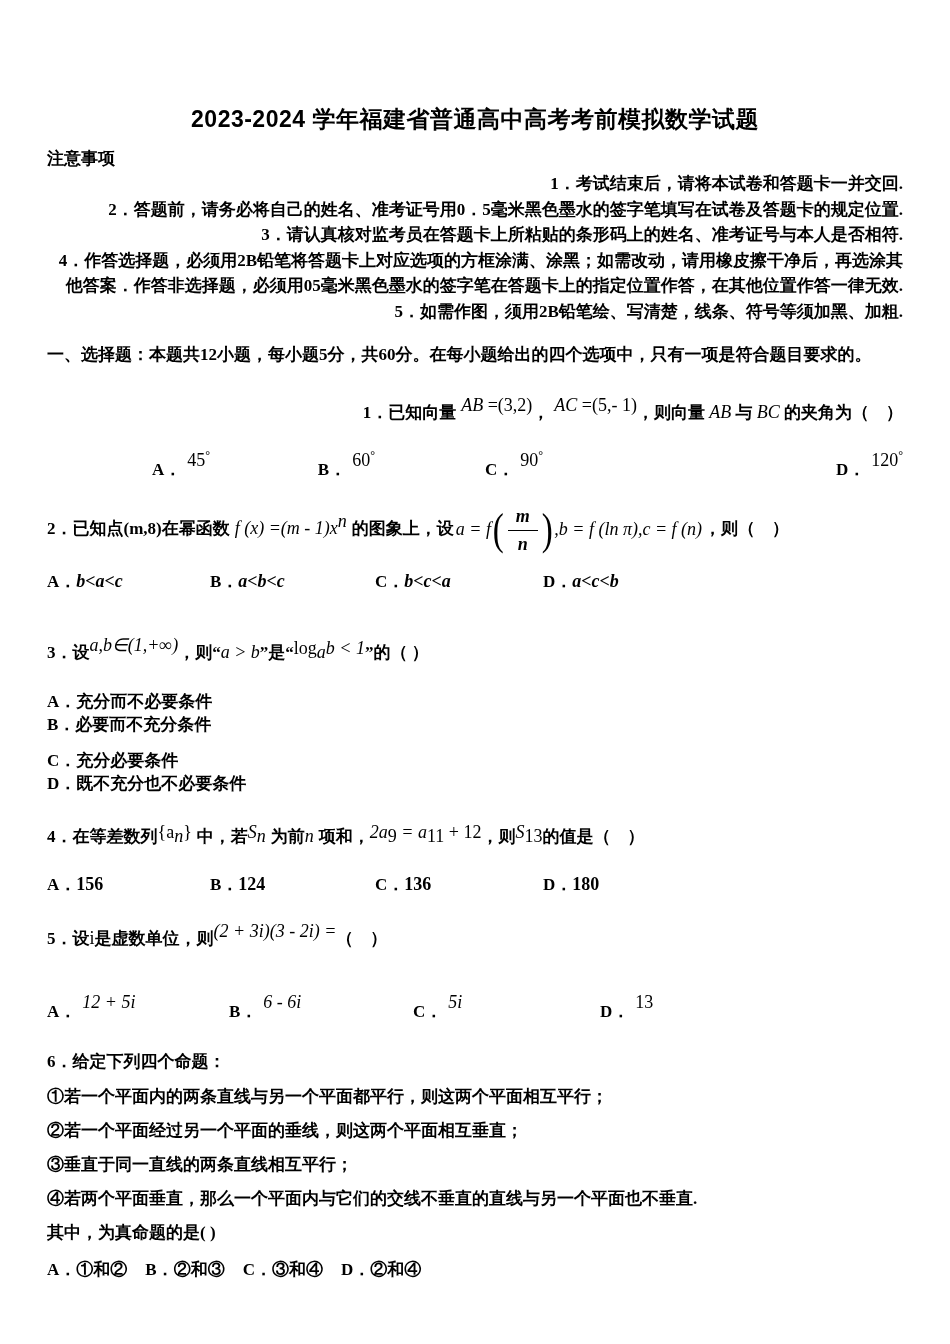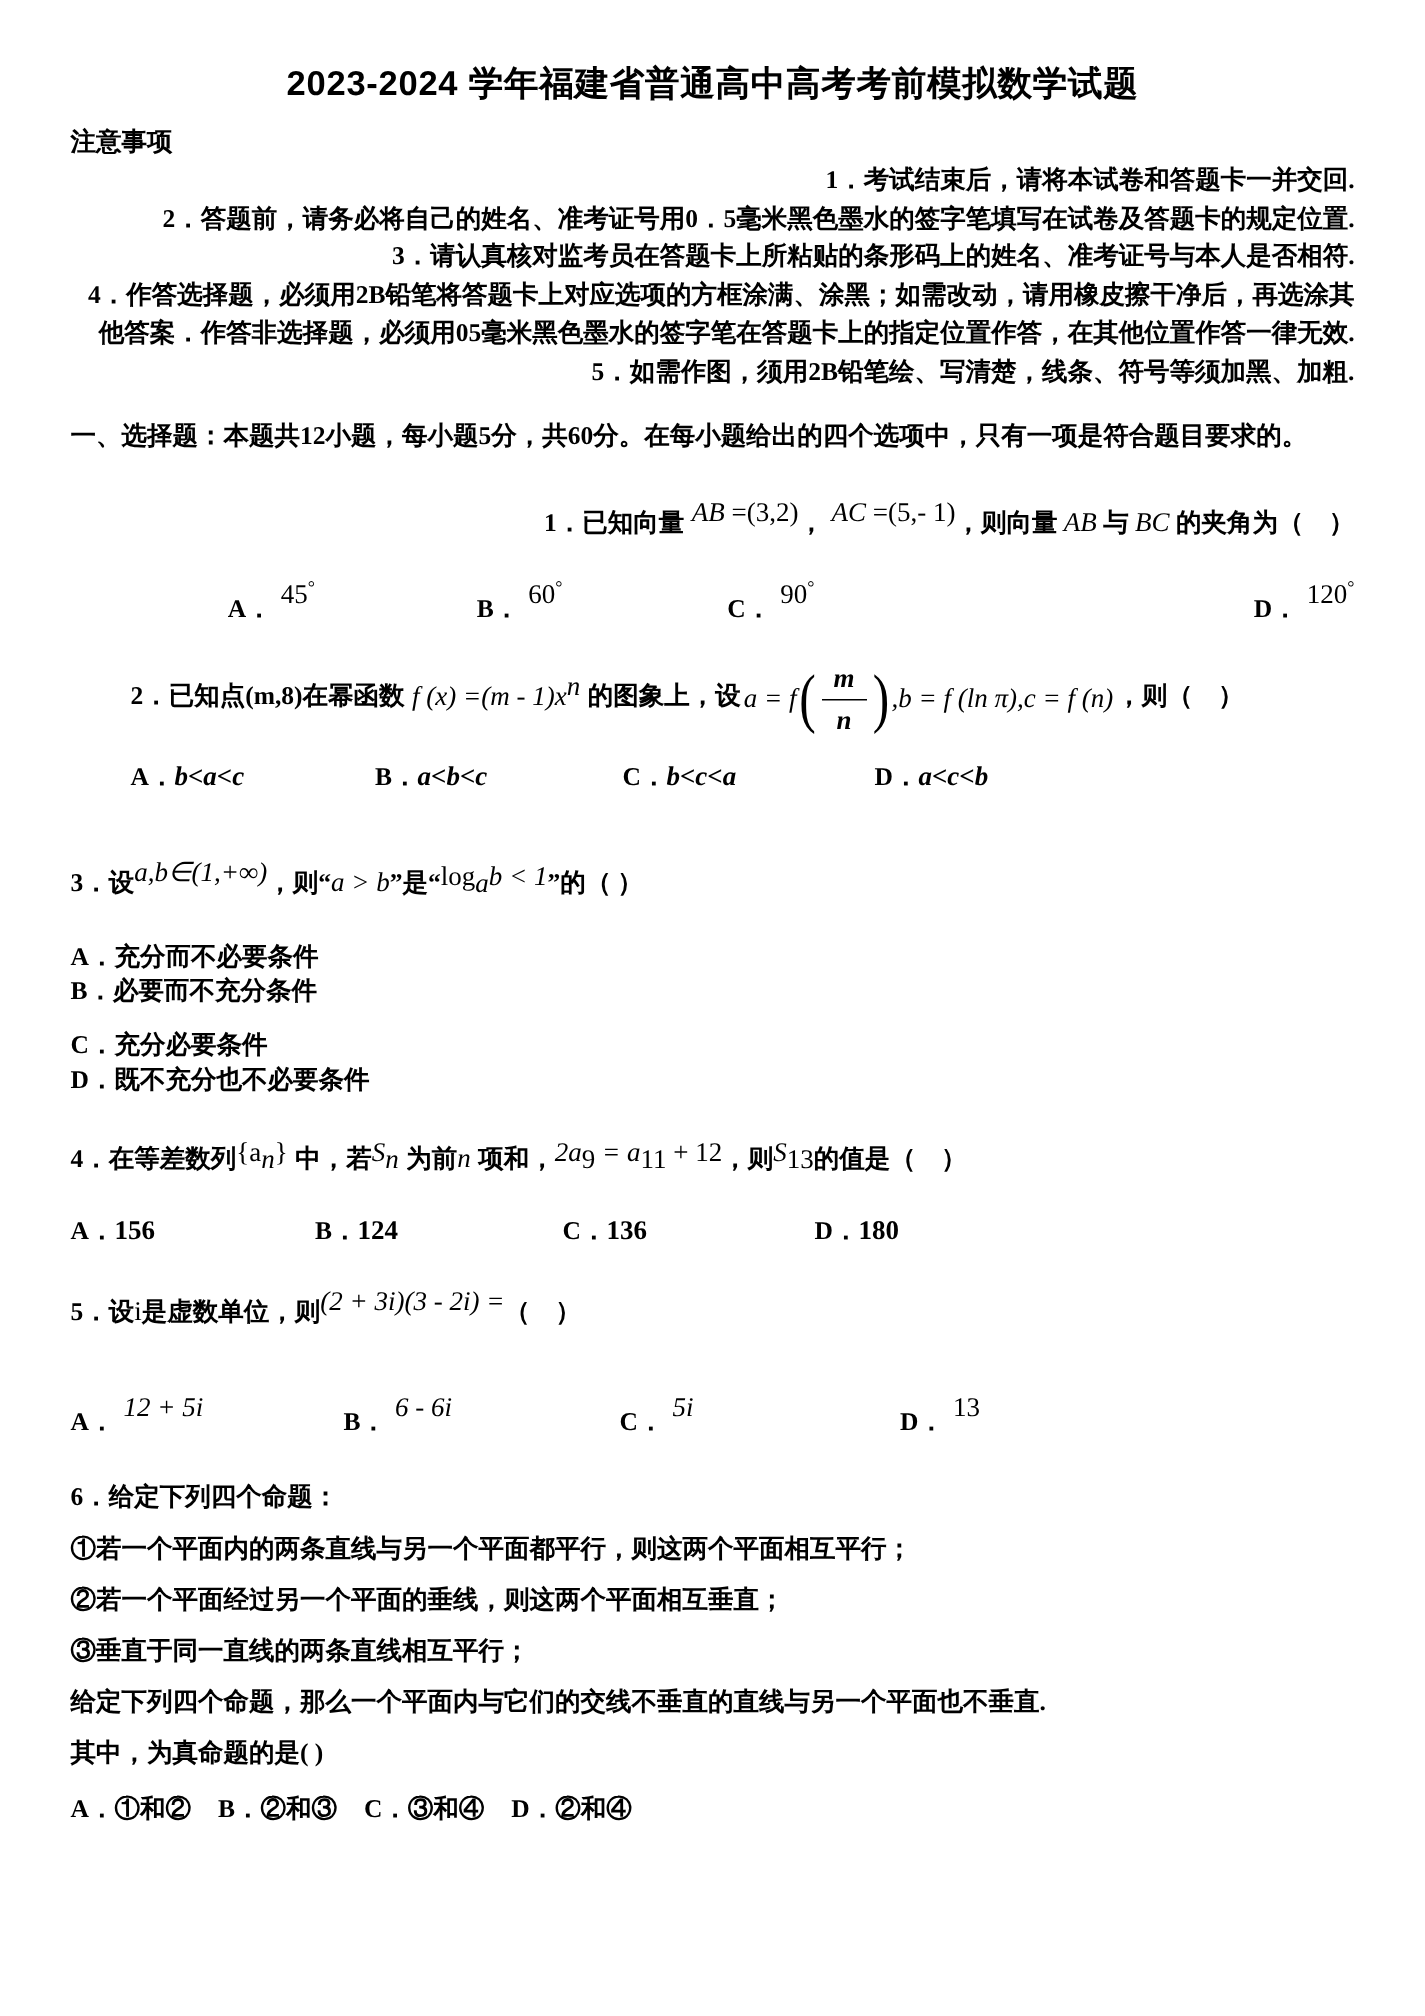--- a/index.html
+++ b/index.html
@@ -5,21 +5,21 @@
   html, body { margin:0; padding:0; }
   body {
     width:950px; height:1344px;
     background:#ffffff; color:#000;
     font-family:"Liberation Serif", serif;
     overflow:hidden;
   }
   .page { padding:0 47px 0 47px; }
 
   .title {
-    margin-top:40px;
+    margin-top:104px;
     text-align:center;
     font-family:"Liberation Sans", sans-serif;
     font-size:23px; font-weight:bold;
     line-height:30px;
     letter-spacing:0.5px;
   }
 
   .cn { font-weight:bold; }
   .notice-heading { margin-top:12px; font-size:17px; line-height:25px; font-weight:bold; }
   .notice-item { font-size:17px; line-height:25.5px; font-weight:bold;text-align:right; }
@@ -87,21 +87,21 @@
       <span class="cn">1．已知向量</span><span class="sp"></span><span class="raise"><span class="m">AB</span><span class="mu"> =(3,2)</span></span><span class="cn">，</span><span class="sp"></span><span class="raise"><span class="m">AC</span><span class="mu"> =(5,- 1)</span></span><span class="cn">，则向量 </span><span class="m">AB</span><span class="cn"> 与 </span><span class="m">BC</span><span class="cn"> 的夹角为（　）</span>
     </div>
     <div class="optrow4" style="margin-top:14px; height:34px; align-items:flex-end;">
       <div class="c1"><span class="optlabel">A．</span><span class="optraise mu"><span>45</span><sup>°</sup></span></div>
       <div class="c2"><span class="optlabel">B．</span><span class="optraise mu"><span>60</span><sup>°</sup></span></div>
       <div class="c3"><span class="optlabel">C．</span><span class="optraise mu"><span>90</span><sup>°</sup></span></div>
       <div class="c4"><span class="optlabel">D．</span><span class="optraise mu"><span>120</span><sup>°</sup></span></div>
     </div>
   </div>
 
-  <div class="q" style="margin-top:24px;margin-left:40px;">
+  <div class="q" style="margin-top:24px;">
     <div class="stem">
       <span class="cn">2．已知点(m,8)在幂函数</span><span class="sp"></span><span><span class="m">f (x) =(m - 1)x</span><sup class="m">n</sup></span><span class="sp"></span><span class="cn">的图象上，设</span><span class="q2math">
           <span class="m">a = f</span>
           <span class="bigp">(</span>
           <span class="frac">
             <span class="num">m</span>
             <span class="den">n</span>
           </span>
           <span class="bigp">)</span>
           <span class="m">,b = f (ln π),c = f (n)</span>
@@ -151,21 +151,21 @@
       <div class="c3"><span class="optlabel">C．</span><span class="optraise m">5i</span></div>
       <div class="c4"><span class="optlabel">D．</span><span class="optraise mu">13</span></div>
     </div>
   </div>
 
   <div class="q" style="margin-top:26px;">
     <div class="stem" style="line-height:26px;">6．给定下列四个命题：</div>
     <div class="q6-item" style="margin-top:9px;">①若一个平面内的两条直线与另一个平面都平行，则这两个平面相互平行；</div>
     <div class="q6-item" style="margin-top:8px;">②若一个平面经过另一个平面的垂线，则这两个平面相互垂直；</div>
     <div class="q6-item" style="margin-top:8px;">③垂直于同一直线的两条直线相互平行；</div>
-    <div class="q6-item" style="margin-top:8px;">给定下列四个命题，那么一个平面内与它们的交线不垂直的直线与另一个平面也不垂直.</div>
+    <div class="q6-item" style="margin-top:8px;">④若两个平面垂直，那么一个平面内与它们的交线不垂直的直线与另一个平面也不垂直.</div>
     <div class="q6-item" style="margin-top:8px;">其中，为真命题的是( )</div>
     <div class="q6-opts" style="margin-top:12px;">
       <span class="q6-opt"><span>A．</span><span>①和②</span></span>
       <span class="q6-opt"><span>B．</span><span>②和③</span></span>
       <span class="q6-opt"><span>C．</span><span>③和④</span></span>
       <span class="q6-opt"><span>D．</span><span>②和④</span></span>
     </div>
   </div>
 
 </div>

